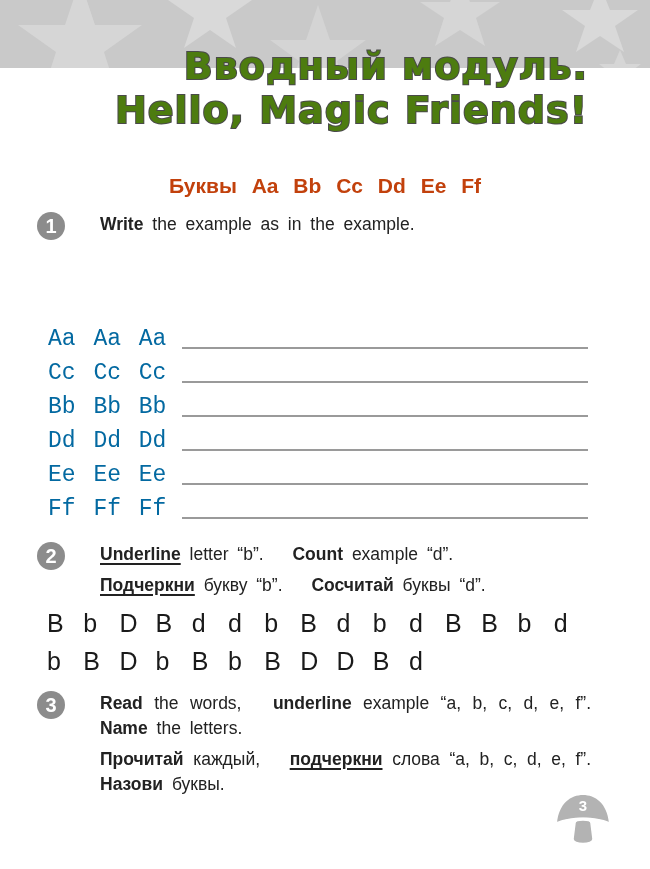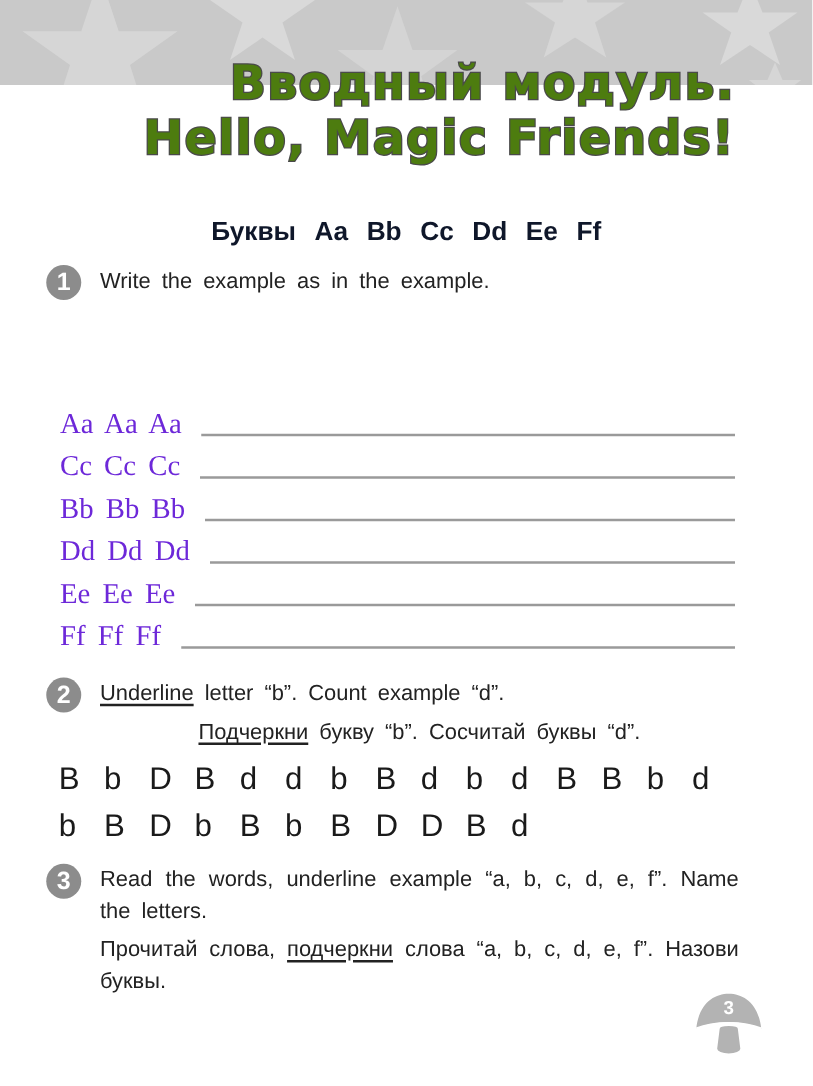--- a/index.html
+++ b/index.html
@@ -17,44 +17,44 @@
     position: absolute; right: 62px; top: 44px; text-align: right;
     font-family: "DejaVu Sans", sans-serif; font-weight: bold;
     font-size: 38px; line-height: 44px; letter-spacing: 1px;
     color: #4d7c0f;
     -webkit-text-stroke: 2px #4a4a4a;
     paint-order: stroke fill;
   }
   .title div { white-space: nowrap; }
   .subtitle {
     position: absolute; left: 0; width: 650px; top: 174px; text-align: center;
-    font-weight: bold; font-size: 21px; word-spacing: 9px; color: #0f172a;
+    font-weight: bold; font-size: 21px; word-spacing: 9px; color: #c2410c;
   }
   .ex {
     position: absolute; left: 37px; width: 554px;
   }
   .badge {
     position: absolute; left: 0; width: 28px; height: 28px; border-radius: 50%;
     background: #8c8c8c; color: #fff; font-weight: bold; font-size: 20px;
     line-height: 28px; text-align: center;
   }
   .para {
     margin-left: 43px; font-size: 17.5px; line-height: 25px;
     text-align: justify; word-spacing: 4px; color: #222;
   }
-  .para b { font-weight: normal; }
+  .para b { font-weight: bold; margin-left: 20px; }
   .para u { text-decoration-thickness: 2px; text-underline-offset: 3px; }
   .gap { height: 6px; }
   .write-rows { position: absolute; left: 48px; top: 320px; width: 540px; }
   .write-row {
     display: flex; align-items: flex-end; height: 34px;
   }
   .write-row .letters {
-    font-family: Liberation Serif, serif; font-size: 23px; line-height: 30px;
-    white-space: nowrap; word-spacing: 4px; color: #6d28d9;
+    font-family: Liberation Mono, monospace; font-size: 23px; line-height: 30px;
+    white-space: nowrap; word-spacing: 4px; color: #0369a1;
   }
   .write-row .line {
     flex: 1; margin-left: 16px; border-bottom: 2px solid #9a9a9a; margin-bottom: 5px;
   }
   .letter-grid {
     position: absolute; left: 47px; top: 604px; width: 560px;
   }
   .lg-row { display: flex; height: 38px; align-items: center; }
   .lg-row span {
     width: 36.2px; font-size: 25px; color: #1a1a1a;
@@ -112,21 +112,21 @@
   <div class="write-row">
       <span class="letters">Ff Ff Ff</span>
       <span class="line"></span>
     </div>
 </div>
 
 <div class="ex" style="top:542px;">
   <div class="badge">2</div>
   <div class="para" style="text-align:left;"><u><b>Underline</b></u><span> letter “b”. </span><b>Count</b><span> example “d”.</span></div>
   <div class="gap"></div>
-  <div class="para" style="text-align:center;"><u><b>Подчеркни</b></u><span> букву “b”. </span><b>Сосчитай</b><span> буквы “d”.</span></div>
+  <div class="para" style="text-align:left;"><u><b>Подчеркни</b></u><span> букву “b”. </span><b>Сосчитай</b><span> буквы “d”.</span></div>
 </div>
 
 <div class="letter-grid">
   <div class="lg-row">
     <span>B</span>
     <span>b</span>
     <span>D</span>
     <span>B</span>
     <span>d</span>
     <span>d</span>
@@ -152,21 +152,21 @@
     <span>D</span>
     <span>B</span>
     <span>d</span>
   </div>
 </div>
 
 <div class="ex" style="top:691px;">
   <div class="badge">3</div>
   <div class="para"><b>Read</b><span> the words, </span><b>underline</b><span> example “a, b, c, d, e, f”. </span><b>Name</b><span> the letters.</span></div>
   <div class="gap"></div>
-  <div class="para"><b>Прочитай</b><span> слова, </span><u><b>подчеркни</b></u><span> слова “a, b, c, d, e, f”. </span><b>Назови</b><span> буквы.</span></div>
+  <div class="para"><b>Прочитай</b><span> каждый, </span><u><b>подчеркни</b></u><span> слова “a, b, c, d, e, f”. </span><b>Назови</b><span> буквы.</span></div>
 </div>
 
 <div class="mushroom">
   <svg width="56" height="56" viewBox="0 0 56 56">
     <path d="M2,30 C4,10 16,2 28,2 C40,2 52,10 54,30 C40,23 16,23 2,30 Z" fill="#b3b3b3"></path>
     <path d="M2,30 C16,24 40,24 54,30" fill="none" stroke="#ffffff" stroke-width="2"></path>
     <path d="M20,30 C20,26 36,26 36,30 L38,46 C38,52 18,52 18,46 Z" fill="#b3b3b3" stroke="#ffffff" stroke-width="1.5"></path>
     <text x="28" y="18" text-anchor="middle" font-family="Liberation Sans, sans-serif" font-weight="bold" font-size="15" fill="#ffffff">3</text>
   </svg>
 </div>

